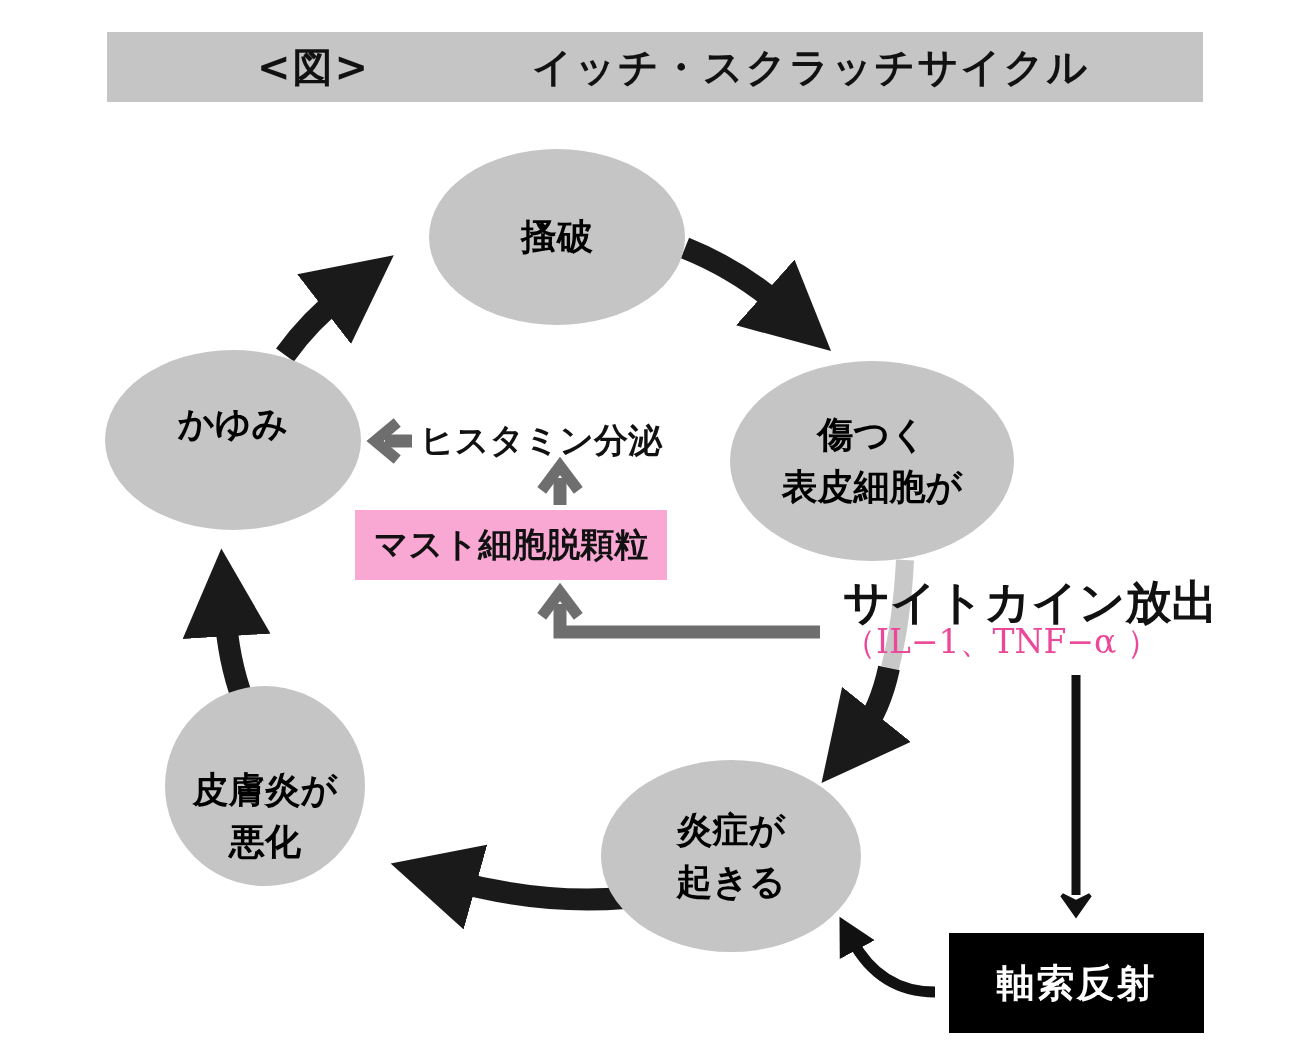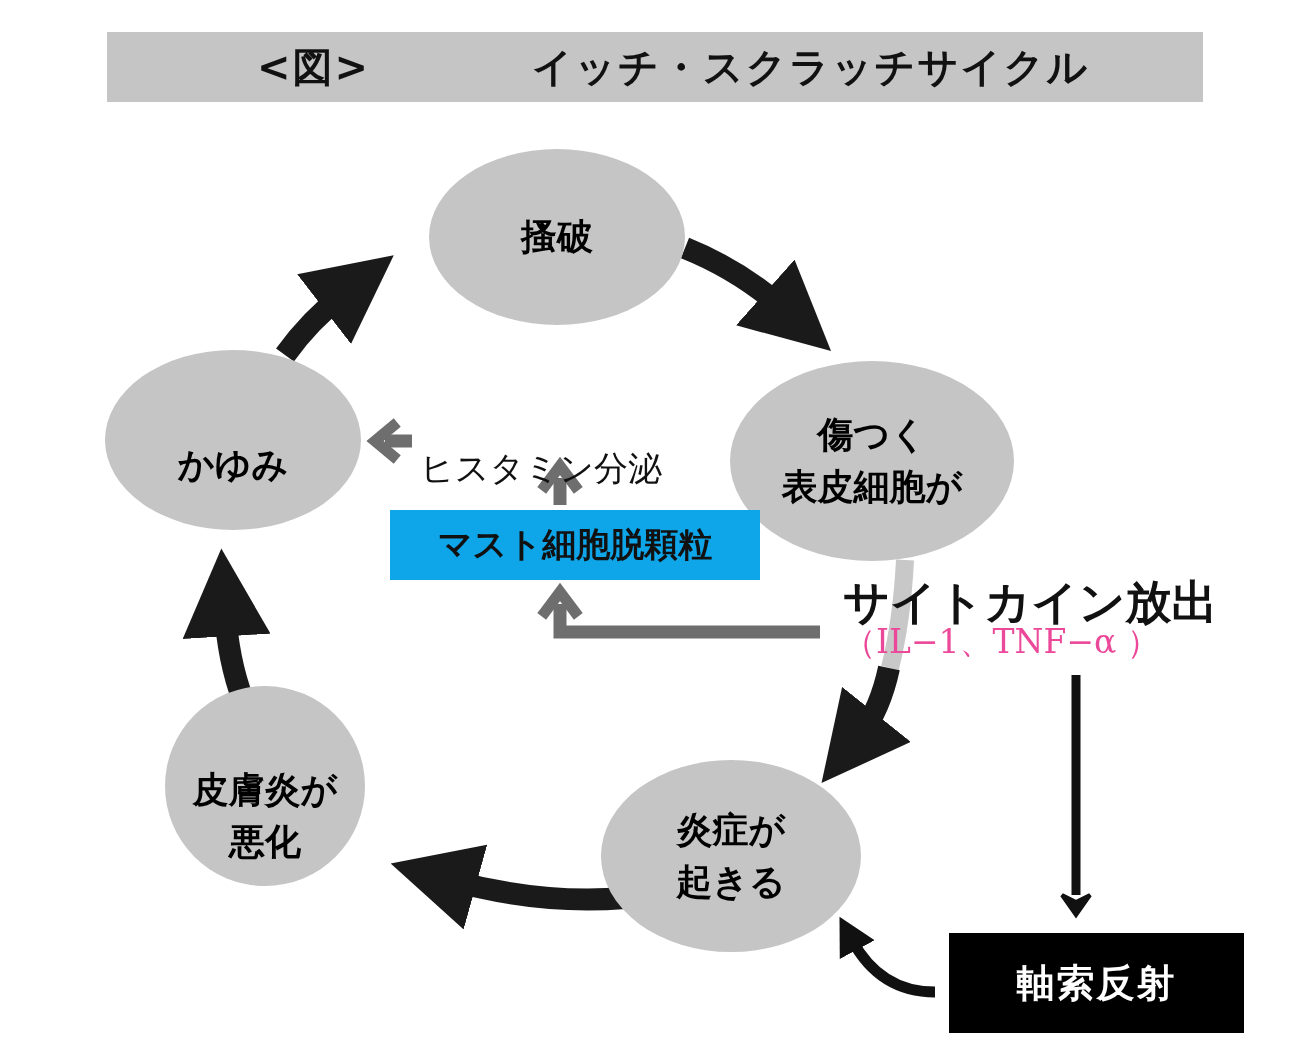--- a/index.html
+++ b/index.html
@@ -6,25 +6,25 @@
   body { width: 1300px; height: 1062px; position: relative; overflow: hidden;
          font-family: "DejaVu Sans", sans-serif; }
   .title-bar { position: absolute; left: 107px; top: 32px; width: 1096px; height: 70px;
                background: #c4c5c4; display: flex; align-items: center; }
   .title-bar span { font-size: 40px; font-weight: bold; color: #111; letter-spacing: 2px; }
   .title-prefix { position: absolute; left: 150px; }
   .title-main { position: absolute; left: 425px; }
   svg.diagram { position: absolute; left: 0; top: 0; }
   .node-label { position: absolute; text-align: center; font-weight: bold; color: #000000;
                 font-size: 36px; line-height: 52px; transform: translate(-50%, -50%); white-space: nowrap; }
-  .plain-label { position: absolute; font-weight: normal; color: #111; white-space: nowrap; margin-top: 28px; }
-  .mast-box { position: absolute; left: 390px; top: 510px; width: 370px; height: 70px;
-              background: #0ea5e9; display: flex; align-items: center; justify-content: center; }
+  .plain-label { position: absolute; font-weight: bold; color: #111; white-space: nowrap; }
+  .mast-box { position: absolute; left: 355px; top: 510px; width: 312px; height: 70px;
+              background: #f9a8d4; display: flex; align-items: center; justify-content: center; }
   .mast-box span { font-size: 34px; font-weight: bold; color: #111; }
-  .axon-box { position: absolute; left: 949px; top: 933px; width: 295px; height: 100px;
+  .axon-box { position: absolute; left: 949px; top: 933px; width: 255px; height: 100px;
               background: #000; display: flex; align-items: center; justify-content: center; }
   .axon-box span { font-size: 38px; font-weight: bold; color: #fff; letter-spacing: 2px; }
   .cytokine { position: absolute; left: 843px; top: 572px; font-size: 46px; font-weight: bold; color: #111; }
   .cytokine-sub { position: absolute; left: 843px; top: 620px; font-size: 33px; color: #ec4899;
                   font-family: "DejaVu Serif", serif; }
 </style>
 </head>
 <body>
 
 <div class="title-bar">
@@ -79,21 +79,21 @@
   <div>表皮細胞が</div>
 </div>
 <div class="node-label" style="left:731px; top:856px;text-align:center;">
   <div>炎症が</div>
   <div>起きる</div>
 </div>
 <div class="node-label" style="left:265px; top:786px;margin-top:30px;">
   <div>皮膚炎が</div>
   <div>悪化</div>
 </div>
-<div class="node-label" style="left:233px; top:465px;">
+<div class="node-label" style="left:233px; top:424px;">
   <div>かゆみ</div>
 </div>
 
 <div class="plain-label" style="left:420px; top:418px; font-size:34px;">ヒスタミン分泌</div>
 
 <div class="mast-box">
   <span>マスト細胞脱顆粒</span>
 </div>
 
 <div class="cytokine">サイトカイン放出</div>

